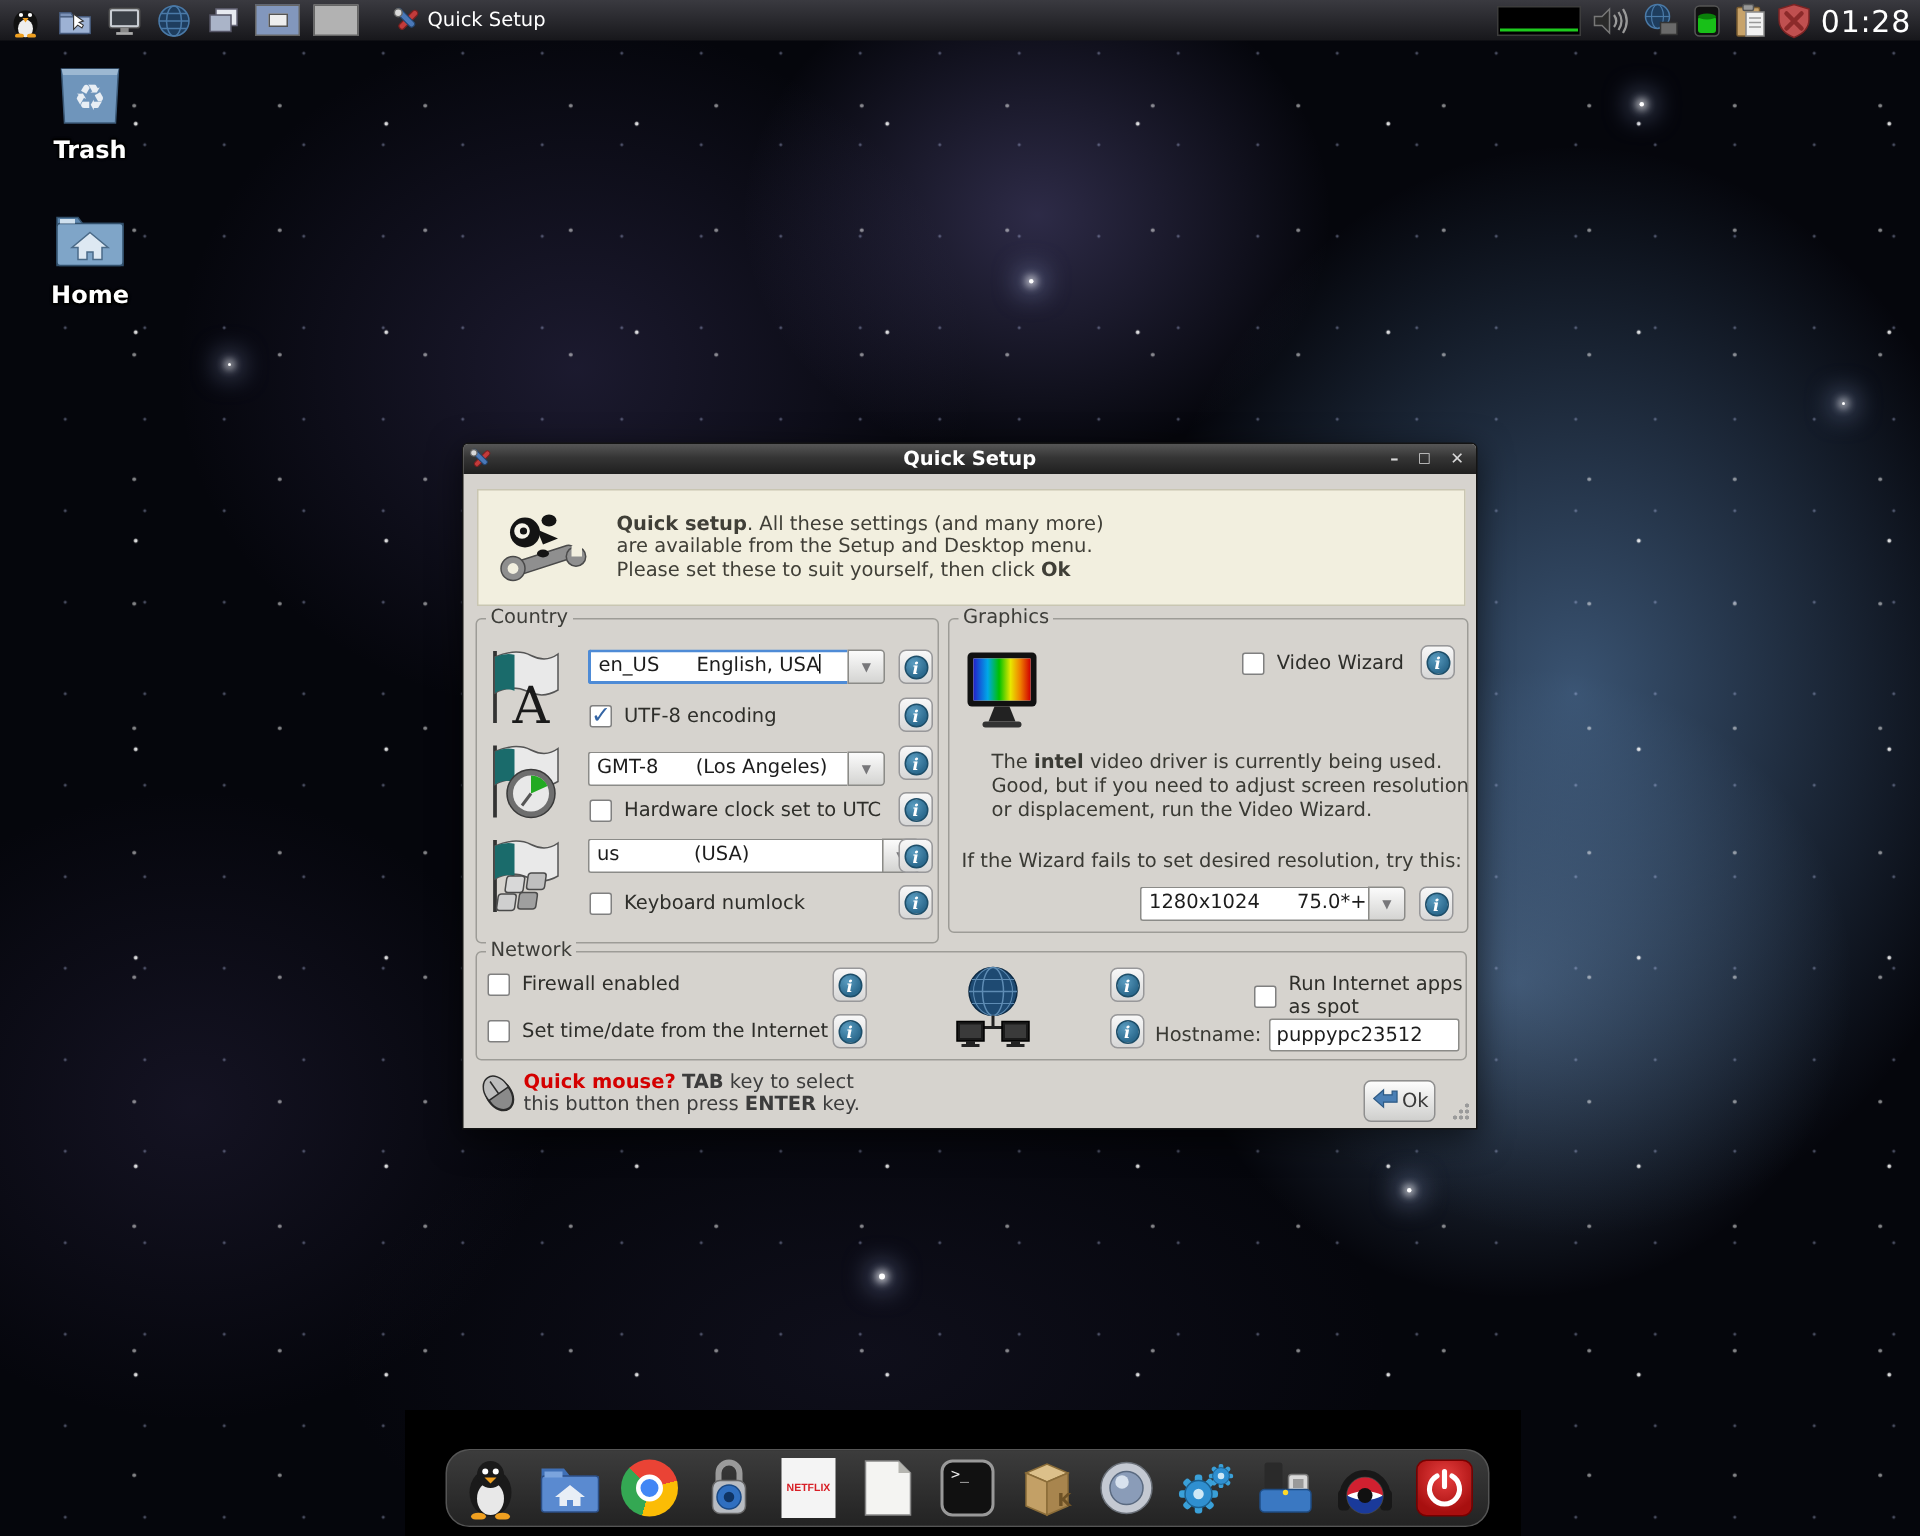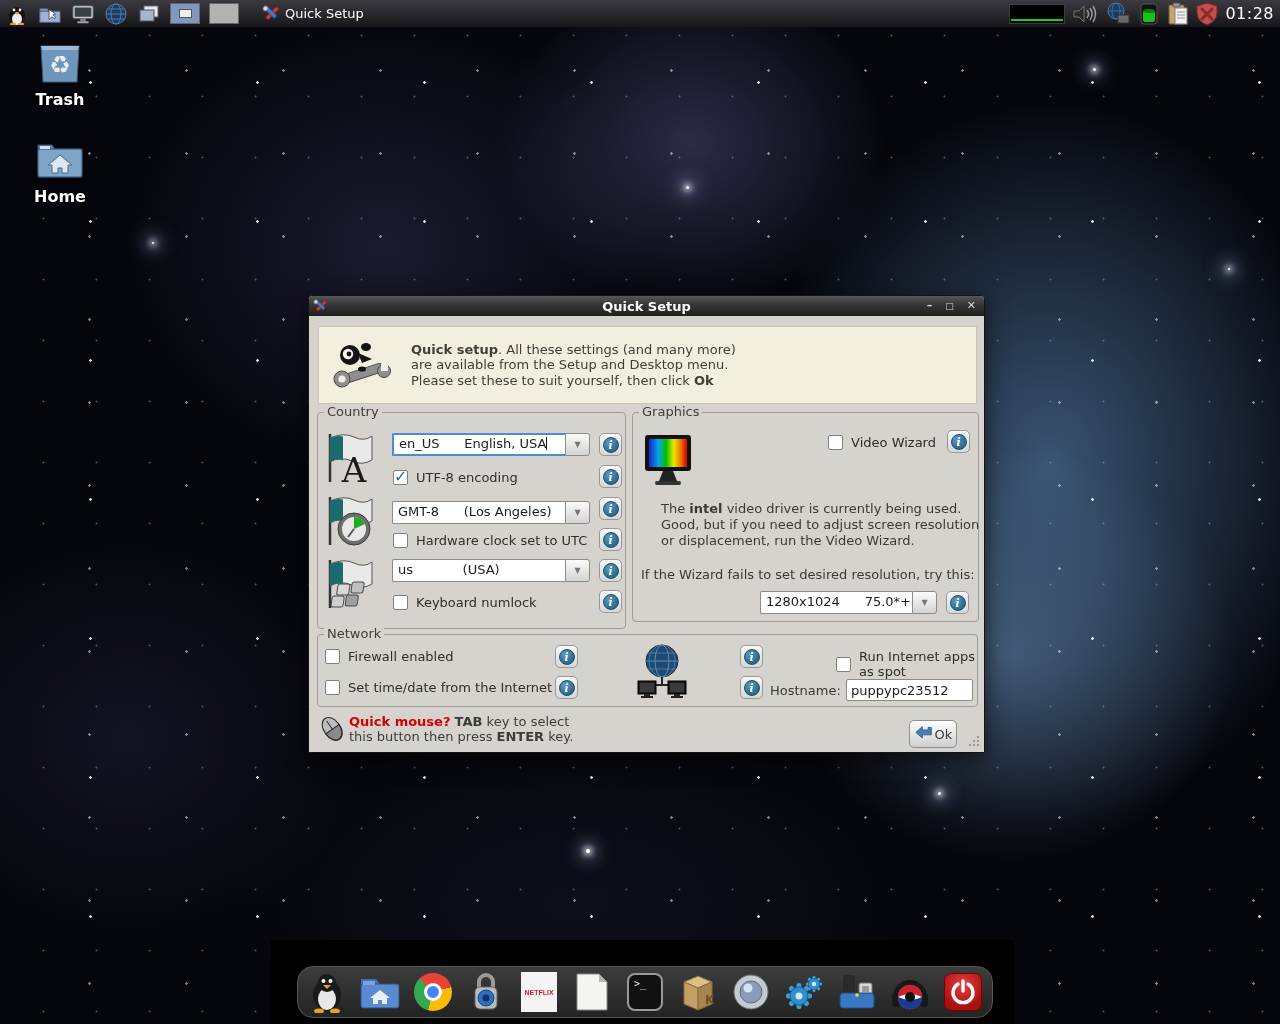--- a/index.html
+++ b/index.html
@@ -32,21 +32,21 @@
   .tb-icon { width:24px; height:22px; display:flex; align-items:center; justify-content:center; }
   .wsbox { width:30px; height:21px; border:1px solid #666; }
   .ws-active { background:#8297bd; display:flex; align-items:center; justify-content:center; }
   .ws-active .mini { width:13px; height:9px; background:#eee; border:1px solid #555; }
   .ws-other { background:#b2b2b2; }
   .taskbtn { display:flex; align-items:center; gap:6px; margin-left:14px; }
   .taskbtn span { color:#fff; font-size:13px; }
   .tb-right { margin-left:auto; display:flex; align-items:center; gap:7px; padding-right:6px; }
   .cpu { width:56px; height:20px; background:#000; border:1px solid #3c3c3c; position:relative; }
   .cpu i { position:absolute; left:1px; right:1px; bottom:2px; height:2px; background:#1ecb1e; display:block; }
-  .clock { color:#fff; font-size:16px; letter-spacing:.5px; }
+  .clock { color:#fff; font-size:20px; letter-spacing:.5px; }
 
   
   .desk-ic { position:absolute; width:90px; text-align:center; }
   .desk-ic .lbl { margin-top:2px; color:#fff; font-weight:bold; font-size:16px;
     text-shadow:-1px -1px 1px #000, 1px -1px 1px #000, -1px 1px 1px #000, 1px 1px 1px #000; }
 
   
   .win { position:absolute; left:308px; top:295px; width:677px; height:458px;
     background:#d6d3ce; border:1px solid #141414; border-radius:4px 4px 0 0;
     box-shadow:0 6px 22px rgba(0,0,0,.6); z-index:40; }
@@ -340,21 +340,21 @@
       <path d="M6 8 Q20 2 30 7 Q40 12 48 6 L48 28 Q38 34 28 29 Q16 24 6 30 Z" fill="#e9e9e9" stroke="#555"></path>
       <path d="M6 8 Q13 5 19 6.5 L19 28.5 Q12 26 6 30 Z" fill="#1a6b6b"></path>
       <g stroke="#4a4a4a">
           <rect x="18" y="28" width="12" height="11" rx="2" fill="#d8d8d8" transform="skewX(-8)"></rect>
           <rect x="32" y="26" width="12" height="11" rx="2" fill="#bfbfbf" transform="skewX(-8)"></rect>
           <rect x="14" y="40" width="12" height="11" rx="2" fill="#cfcfcf" transform="skewX(-8)"></rect>
           <rect x="28" y="39" width="12" height="11" rx="2" fill="#9f9f9f" transform="skewX(-8)"></rect>
         </g>
     </svg>
     <div class="combo" style="position:absolute;left:74px;top:146px;">
-      <div class="entry" style="width:173px;"><span>us            (USA)</span></div>
+      <div class="entry" style="width:196px;"><span>us            (USA)</span></div>
       <div class="arrowbtn"></div>
     </div>
     <div class="infobtn" style="position:absolute;left:281px;top:146px;">
         <span class="ic">i</span>
       </div>
 
     <div class="cbrow" style="left:75px;top:182px;">
       <span class="cb"></span>
       <span>Keyboard numlock</span>
     </div>

